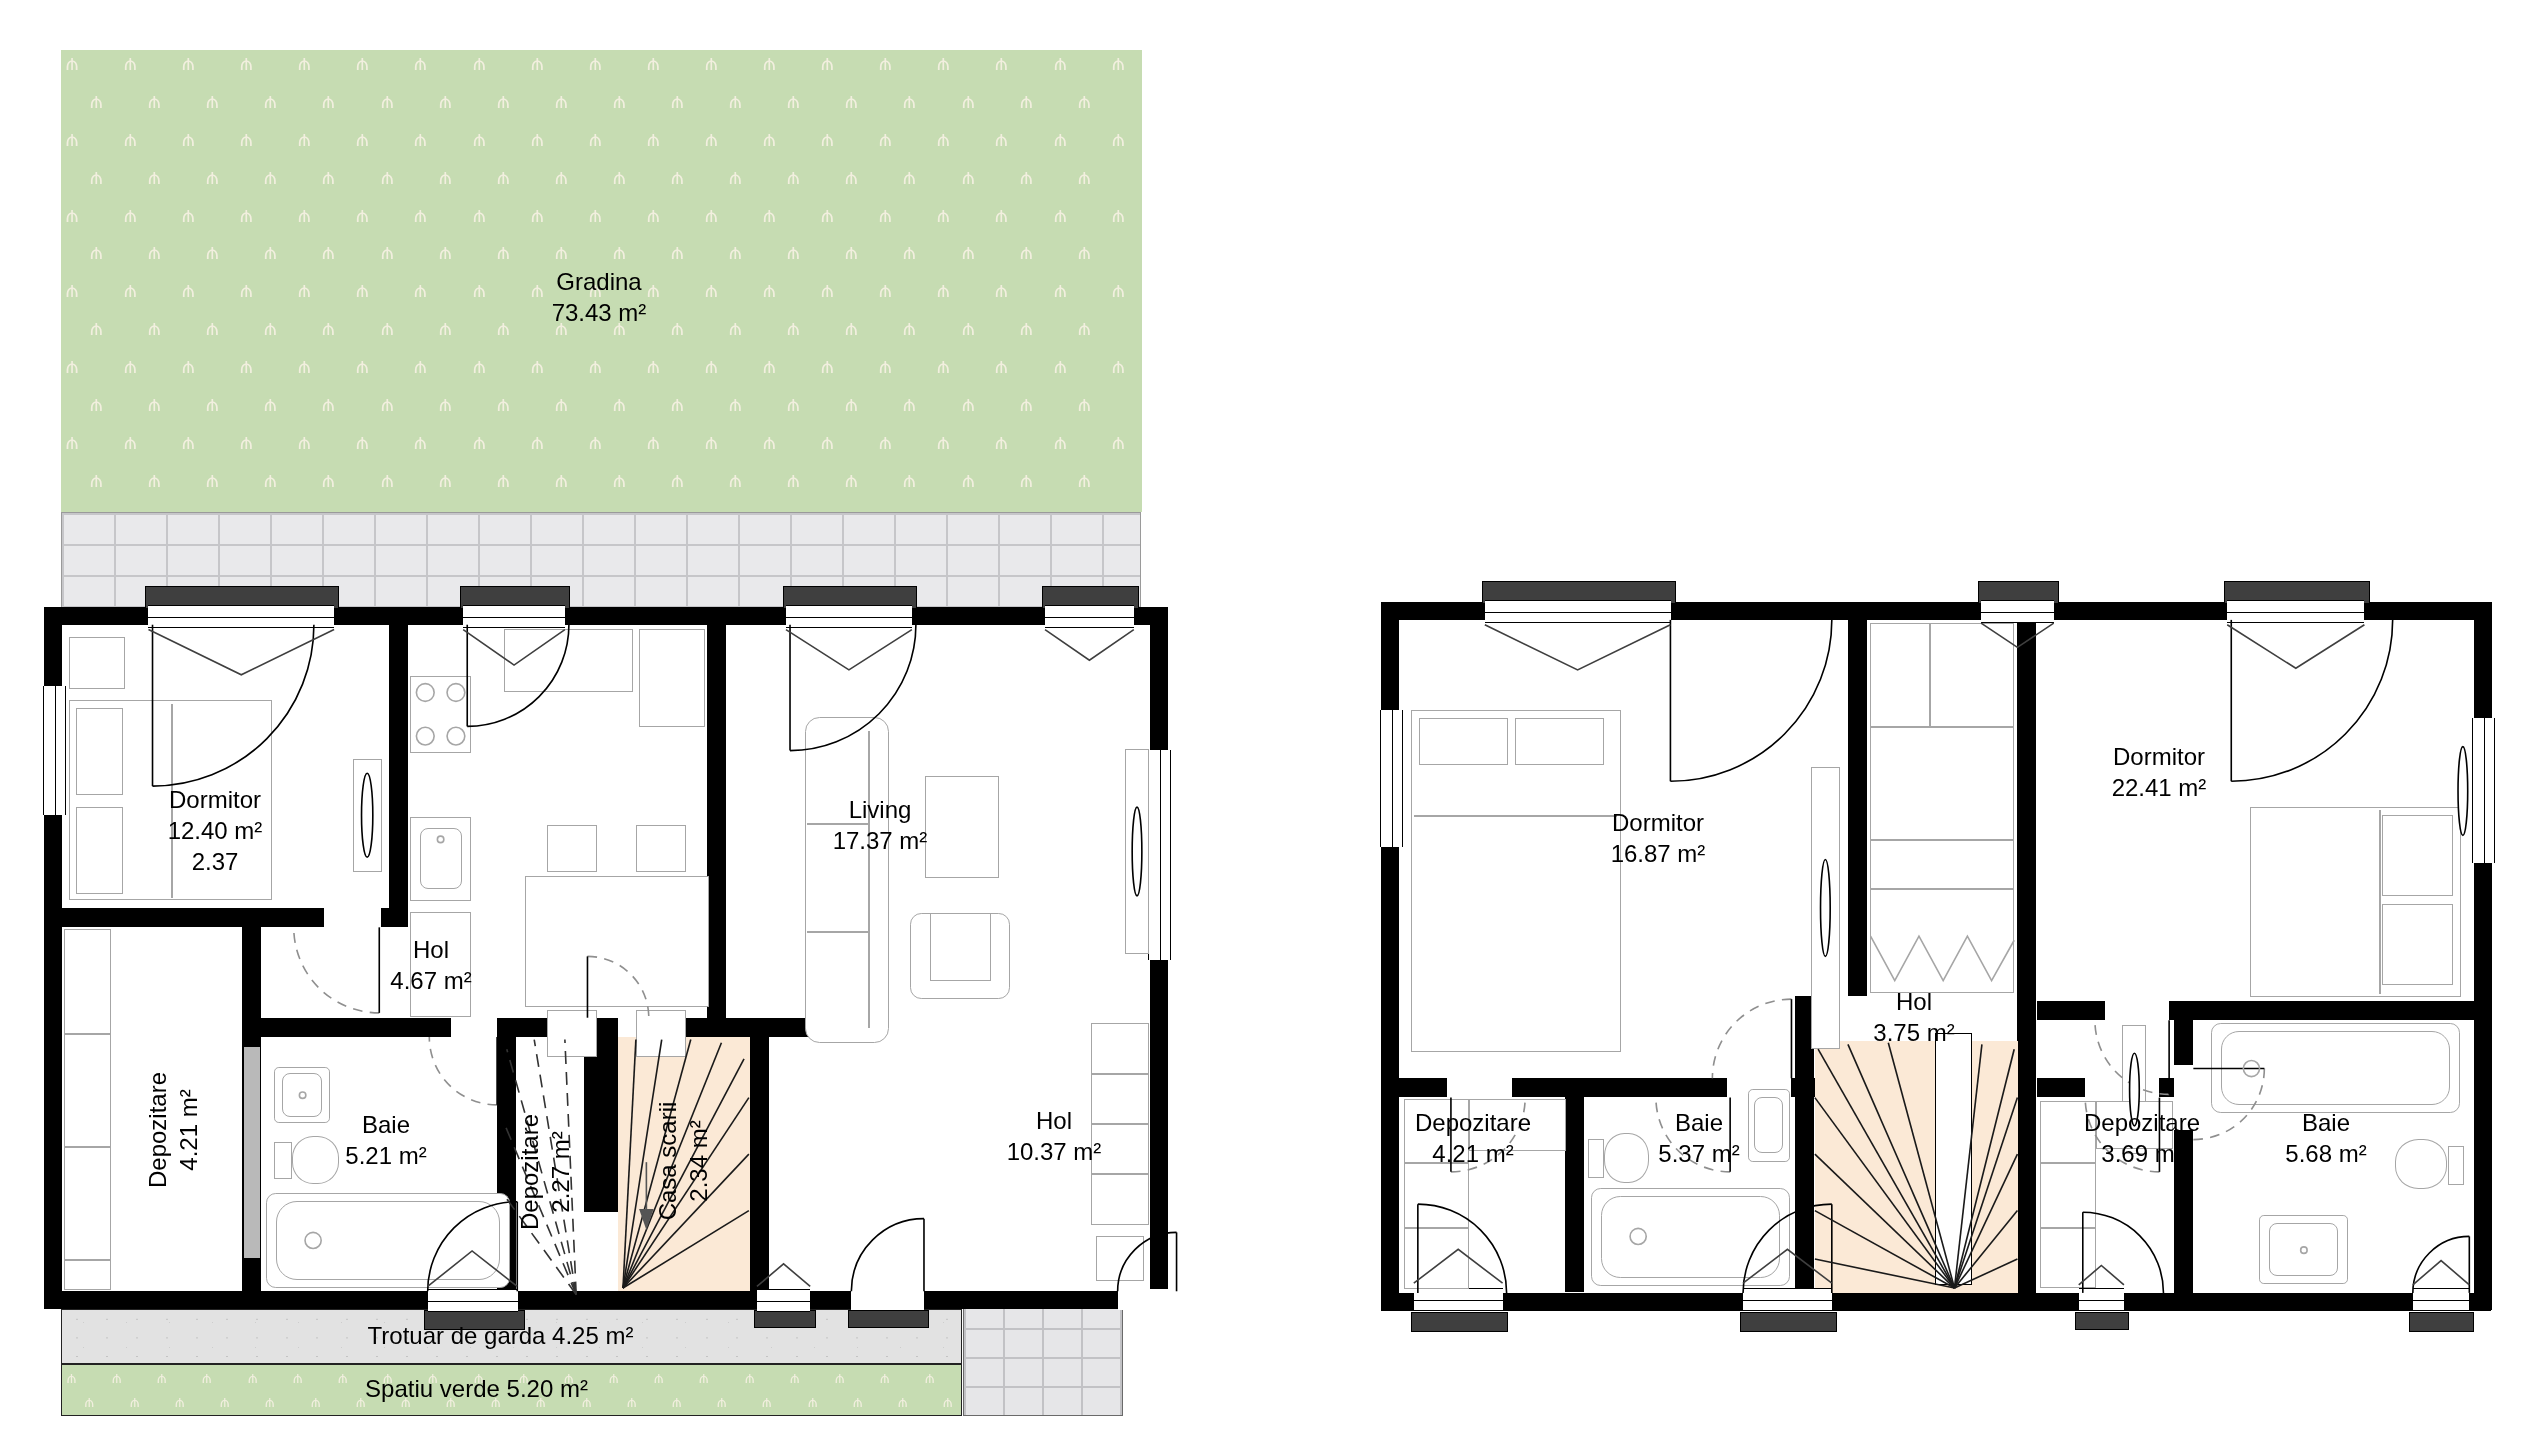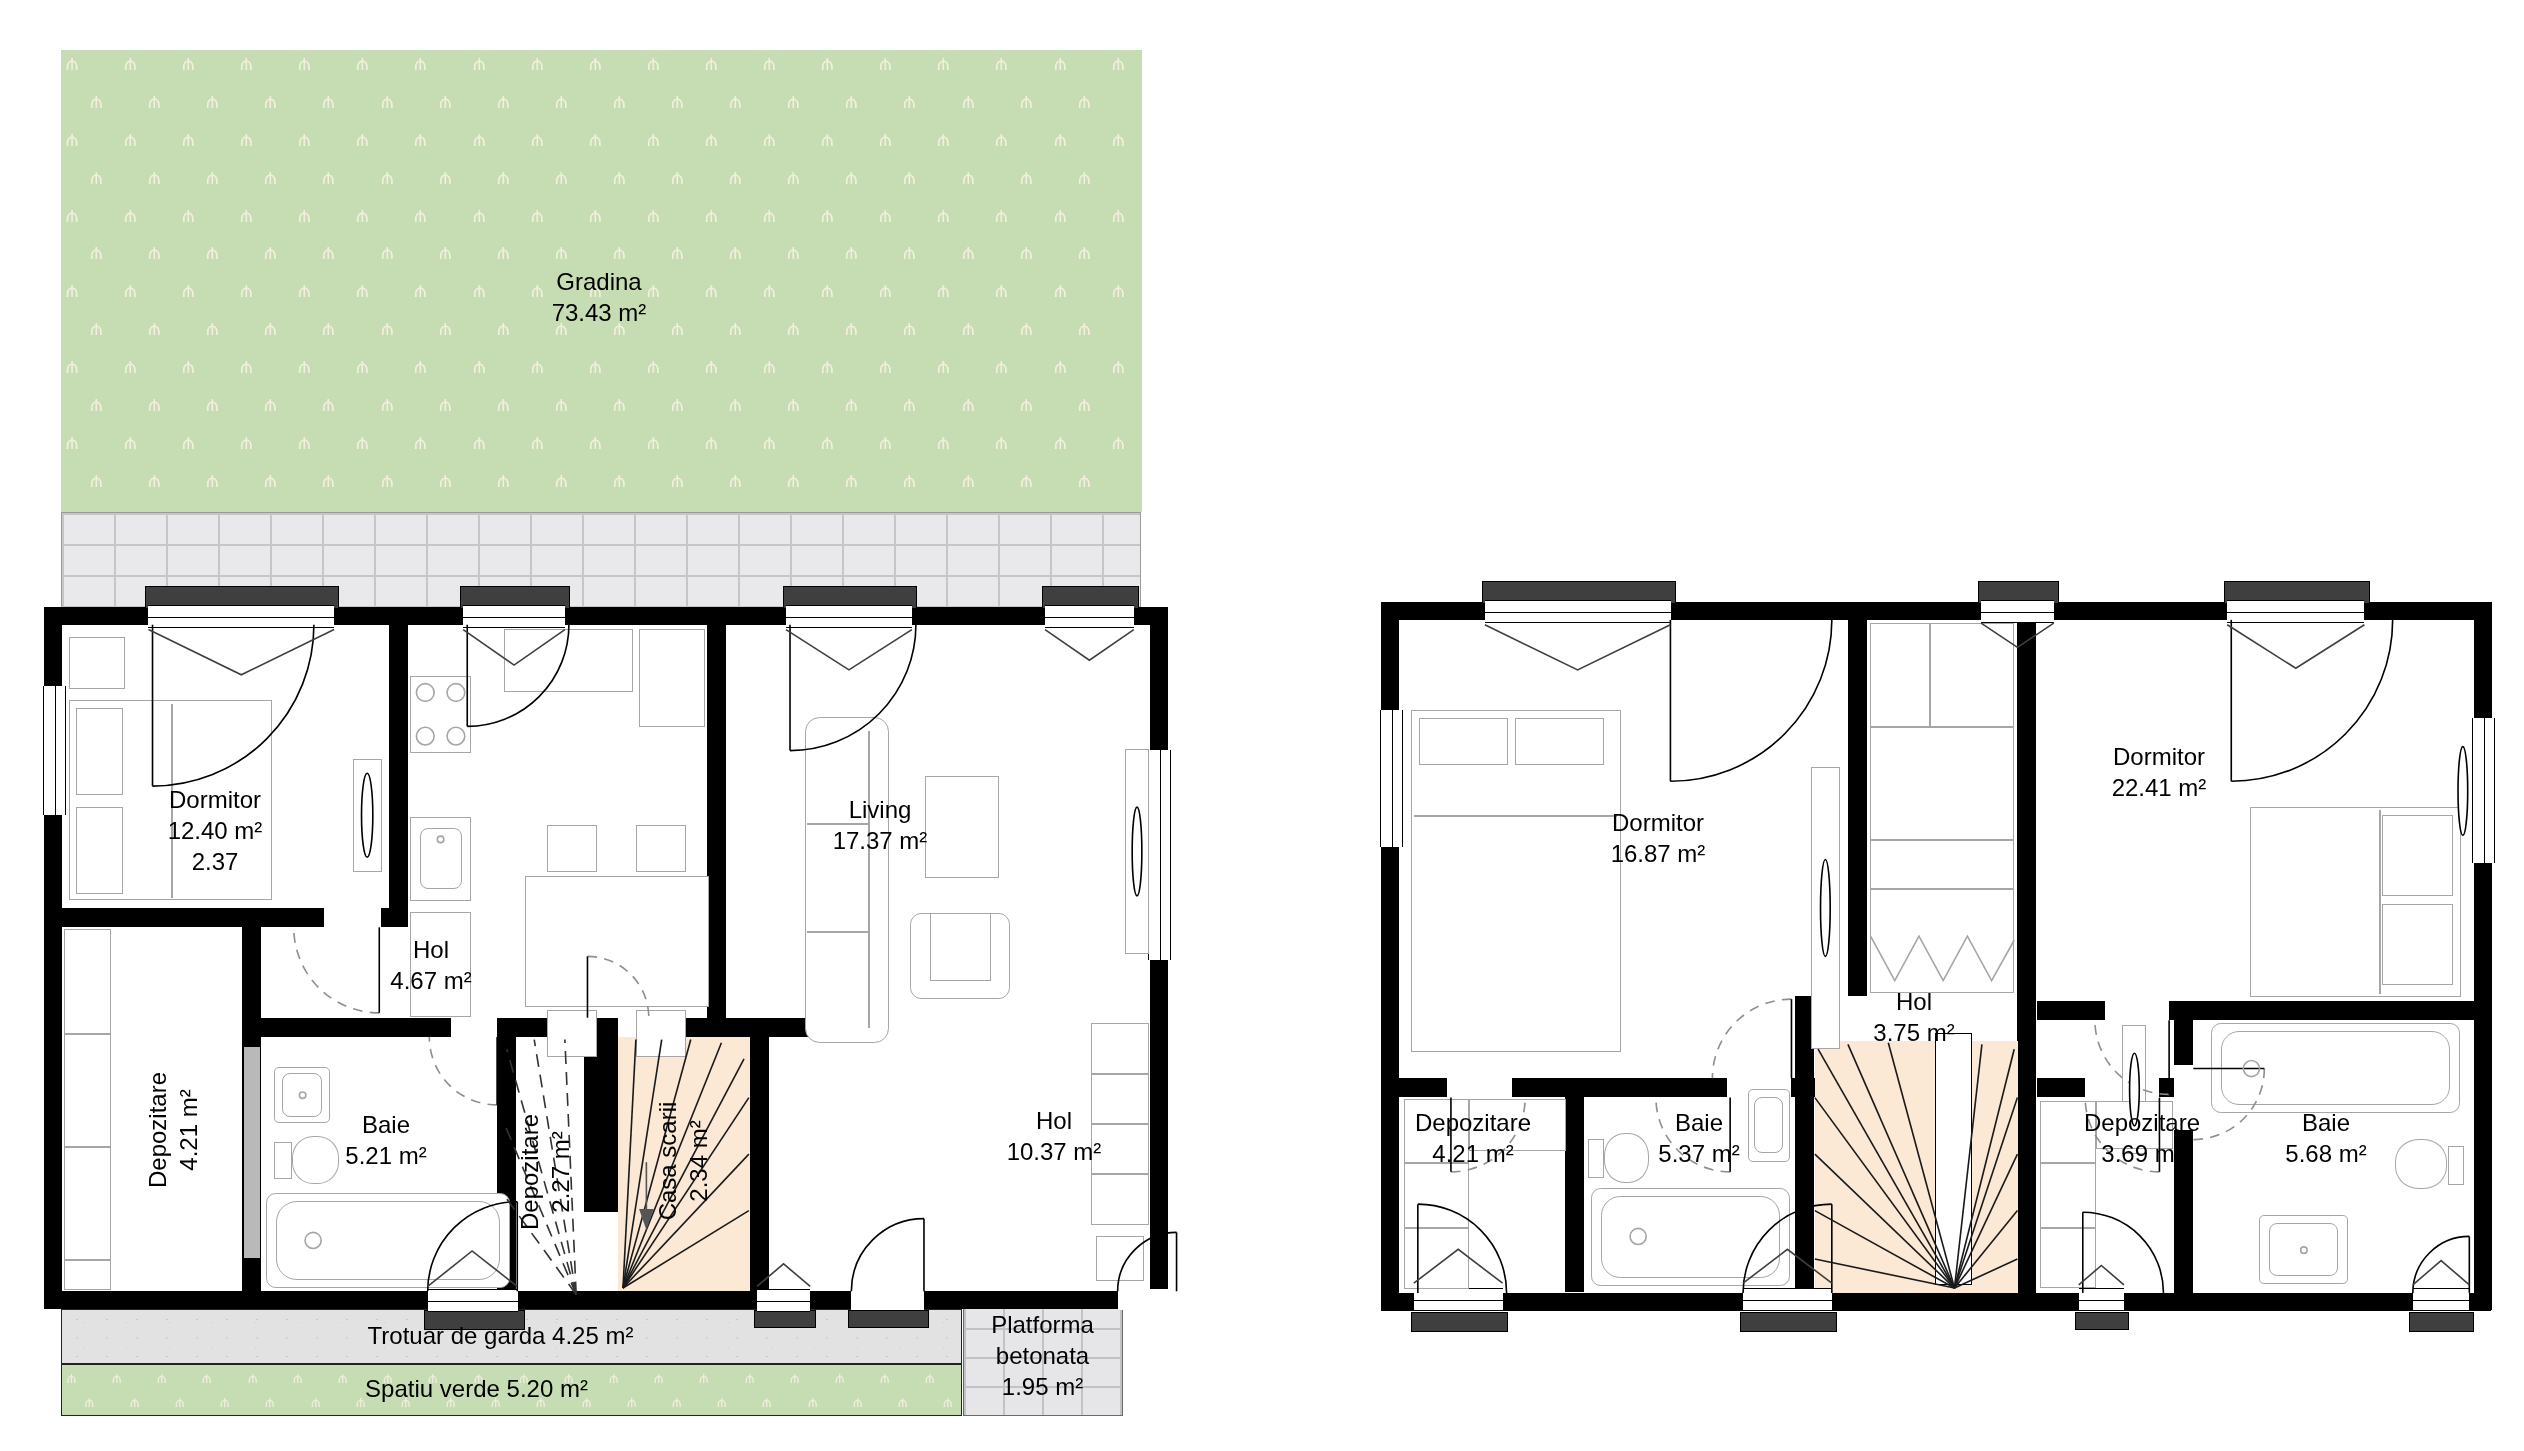--- a/index.html
+++ b/index.html
@@ -638,24 +638,20 @@
     <span>10.37 m²</span>
   </div>
   <div class="rlabel inline-label" style="left:500px;top:1320px;width:565px;margin-left:-282px;">
     <span>Trotuar de garda</span>
     <span>4.25 m²</span>
   </div>
   <div class="rlabel inline-label" style="left:476px;top:1373px;width:565px;margin-left:-282px;">
     <span>Spatiu verde</span>
     <span>5.20 m²</span>
   </div>
-  <div class="rlabel" style="left:1043px;top:1309px;width:161px;margin-left:-81px;">
-    <span>Platforma betonata</span>
-    <span>1.95 m²</span>
-  </div>
 
   <div class="rlabel" style="left:1658px;top:807px;">
     <span>Dormitor</span>
     <span>16.87 m²</span>
   </div>
   <div class="rlabel" style="left:2159px;top:741px;">
     <span>Dormitor</span>
     <span>22.41 m²</span>
   </div>
   <div class="rlabel" style="left:1914px;top:986px;">

